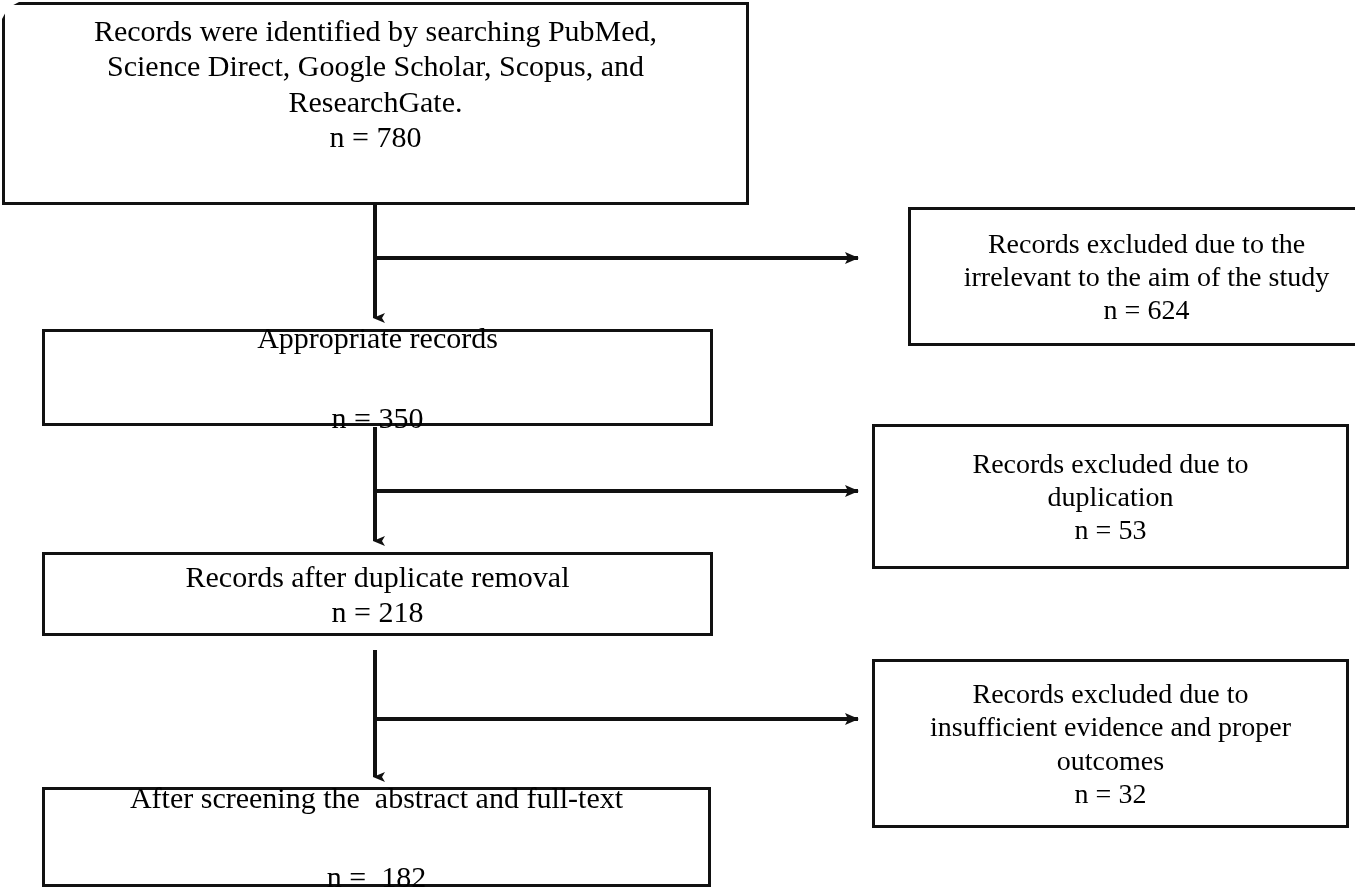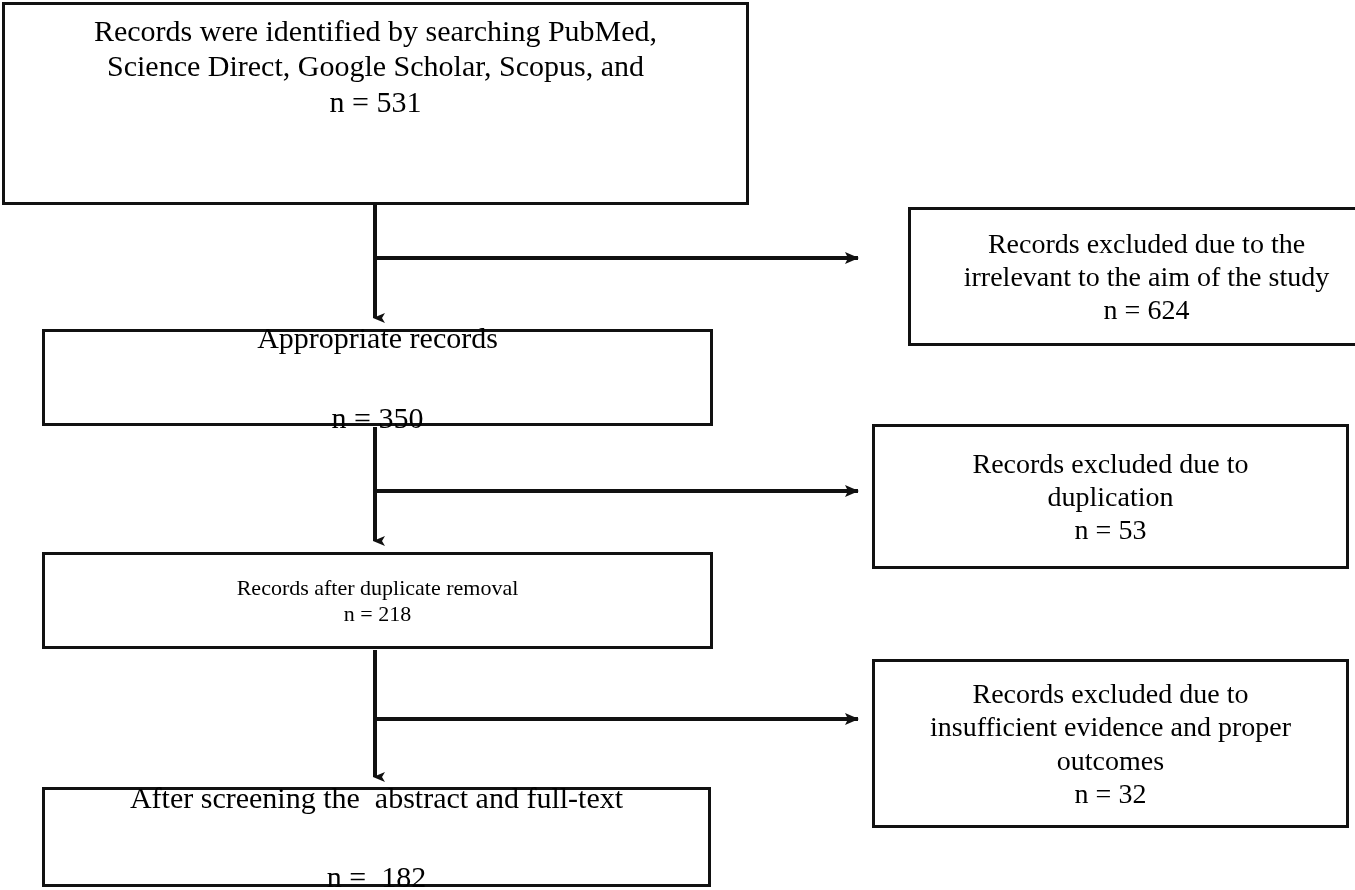--- a/index.html
+++ b/index.html
@@ -9,20 +9,21 @@
     background: #ffffff;
   }
   #diagram {
     position: relative;
     width: 1355px;
     height: 890px;
     background: #ffffff;
     font-family: "Liberation Serif", "DejaVu Serif", serif;
     color: #000000;
     overflow: hidden;
+    border-radius: 30px;
   }
   .box {
     position: absolute;
     box-sizing: border-box;
     border: 3px solid #111111;
     background: #ffffff;
     display: flex;
     flex-direction: column;
     align-items: center;
     justify-content: center;
@@ -49,22 +50,22 @@
     top: 329px;
     width: 671px;
     height: 97px;
     font-size: 30px;
     gap: 44px;
   }
   #box-after-dup {
     left: 42px;
     top: 552px;
     width: 671px;
-    height: 97px;
-    font-size: 22px;
+    height: 84px;
+    font-size: 30px;
   }
   #box-after-screening {
     left: 42px;
     top: 787px;
     width: 669px;
     height: 100px;
     font-size: 30px;
     gap: 44px;
   }
   
@@ -126,21 +127,22 @@
 
     <g>
       <line x1="375" y1="650" x2="375" y2="777" stroke="#111111" stroke-width="4" marker-end="url(#ah-down)"></line>
       <line x1="375" y1="719" x2="858" y2="719" stroke="#111111" stroke-width="4" marker-end="url(#ah-right)"></line>
     </g>
   </svg>
 
   <div class="box" id="box-identified">
     <span class="line">Records were identified by searching PubMed,</span>
     <span class="line">Science Direct, Google Scholar, Scopus, and</span>
-    <span class="line">n = 531</span>
+    <span class="line">ResearchGate.</span>
+    <span class="line">n = 780</span>
   </div>
 
   <div class="box" id="box-appropriate">
     <span class="line">Appropriate records</span>
     <span class="line">n = 350</span>
   </div>
 
   <div class="box" id="box-after-dup">
     <span class="line">Records after duplicate removal</span>
     <span class="line">n = 218</span>

